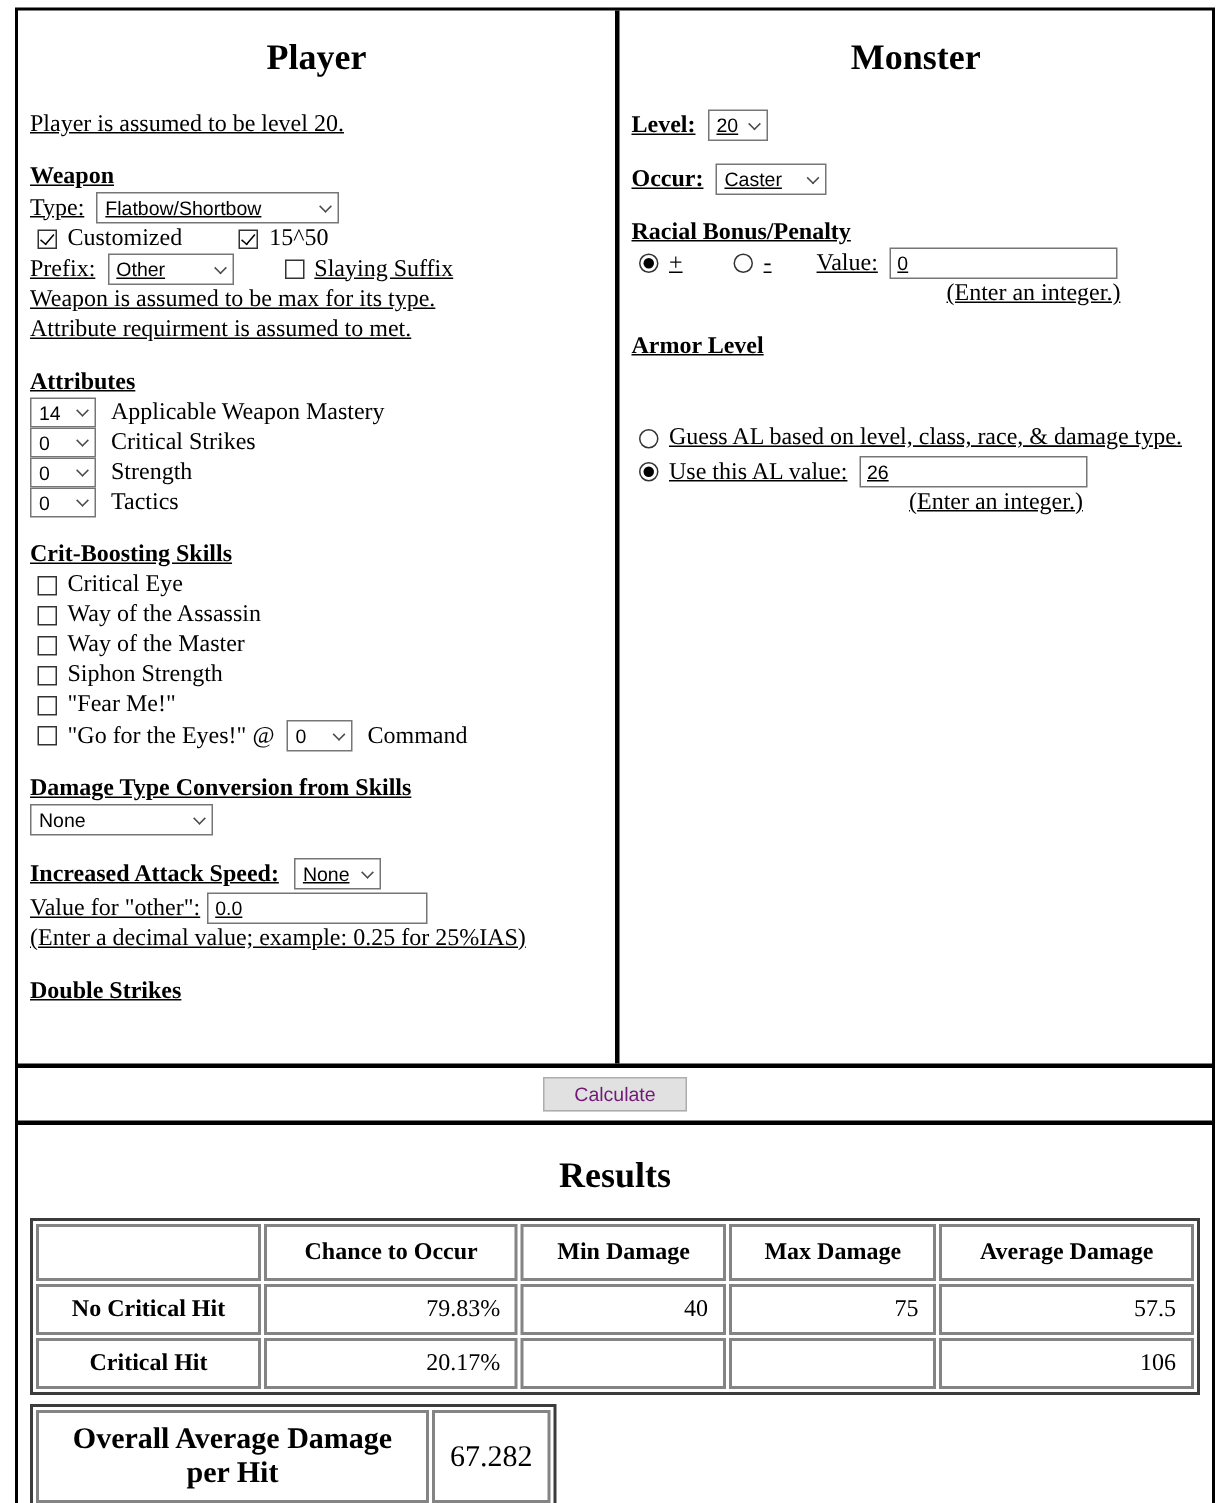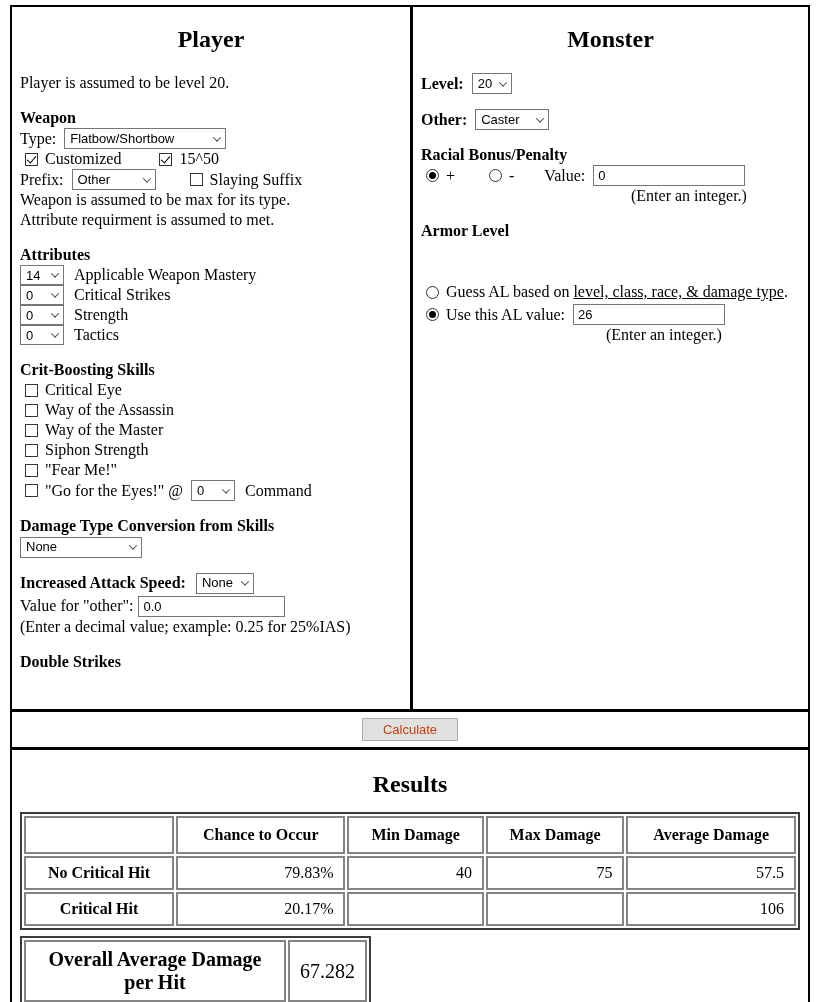--- a/index.html
+++ b/index.html
@@ -13,21 +13,21 @@
     border:2px solid #000;
   }
   .top-row { display:flex; }
   .panel { min-height:702px; padding:0 8px 8px 8px; }
   .panel-player { width:401px; border-right:3px solid #000; }
   .panel-monster { flex:1; }
   h1.sec-title {
     font-size:24px; font-weight:bold; text-align:center;
     margin:18px 0 20px 0; line-height:28px;
   }
-  .line { line-height:20px; margin:0; }
+  .line { line-height:20px; margin:0;text-decoration:underline; }
   .gap { margin-top:15px; }
   .bold { font-weight:bold; }
   .u { text-decoration:underline; }
 
   
   .sel {
     display:inline-flex; align-items:center; justify-content:space-between;
     border:1px solid #767676; background:#fff; height:21px;
     font-family:"Liberation Sans", sans-serif; font-size:13px;
     padding:0 5px; vertical-align:middle; cursor:default;
@@ -73,21 +73,21 @@
   .ck-row { display:flex; align-items:center; line-height:20px; padding-left:5px; }
 
   
   .calc-row {
     border-top:3px solid #000; border-bottom:3px solid #000;
     text-align:center; padding:6px 0;
   }
   button.calc-btn {
     font-family:"Liberation Sans", sans-serif; font-size:13px;
     background:#e1e1e1; border:1px solid #adadad; padding:3px 20px;
-    color:#c2410c; cursor:default;
+    color:#701a75; cursor:default;
   }
 
   
   .results { padding:0 8px 12px 8px; }
   h1.results-title { margin:20px 0 14px 0; }
   table.rtbl {
     border-collapse:separate; border-spacing:2px;
     border:2px solid #3c3c3c; background:#fff; margin-left:0px;
   }
   table.rtbl th, table.rtbl td {
@@ -241,21 +241,21 @@
 
       <div class="line" style="display:flex;align-items:center;">
         <span class="bold">Level:</span>
         <span class="sel w-level" style="margin-left:8px;">
           <span>20</span>
           <span class="chev"></span>
         </span>
       </div>
 
       <div class="line gap" style="display:flex;align-items:center;">
-        <span class="bold">Other:</span>
+        <span class="bold">Occur:</span>
         <span class="sel w-class" style="margin-left:8px;">
           <span>Caster</span>
           <span class="chev"></span>
         </span>
       </div>
 
       <div class="line gap bold">Racial Bonus/Penalty</div>
       <div class="line" style="display:flex;align-items:center;padding-left:5px;">
         <span class="radio on"></span>
         <span>+</span>

